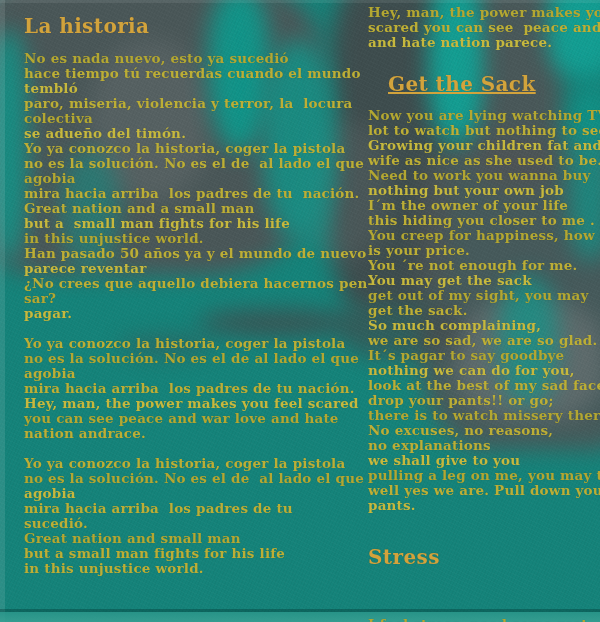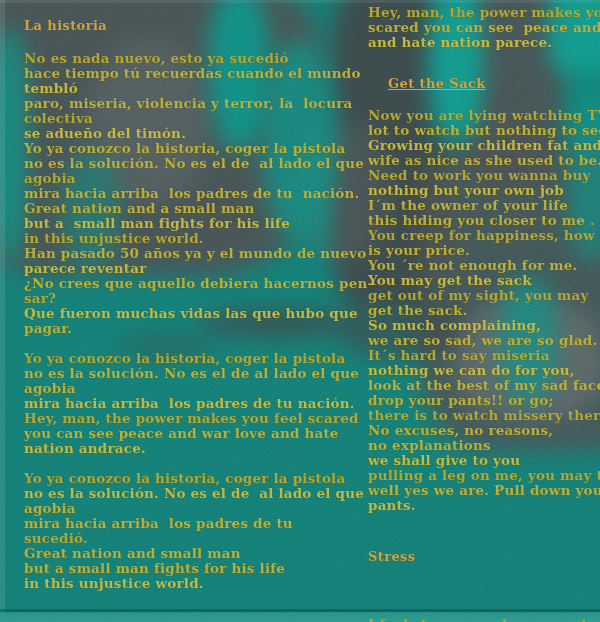--- a/index.html
+++ b/index.html
@@ -34,21 +34,21 @@
   .col-right-sack{left:368px;top:108px;width:232px;height:424px;}
   .col-right-stress{left:368px;top:581px;width:232px;height:35px;margin-top:36px;}
   .lyric-line{
     white-space:pre;font-size:13.5px;line-height:15px;min-height:15px;
     font-weight:bold;color:#bcae36;letter-spacing:.2px;
     text-shadow:0 0 1px rgba(40,40,0,.25);
   }
   .lyric-line:nth-child(3n){color:#c6b83e;}
   .lyric-line:nth-child(4n+1){color:#b3a732;}
   .heading{
-    position:absolute;font-weight:bold;font-size:13px;line-height:20px;
+    position:absolute;font-weight:bold;font-size:20px;line-height:20px;
     color:#d2a33c;letter-spacing:.4px;white-space:pre;
     text-shadow:0 0 1px rgba(60,30,0,.3);
   }
   .h-historia{left:24px;top:16px;}
   .h-sack{left:388px;top:74px;text-decoration:underline;}
   .h-stress{left:368px;top:547px;}
 </style>
 </head>
 <body>
 
@@ -101,21 +101,20 @@
     <div class="lyric-line">no es la solución. No es el de  al lado el que</div>
     <div class="lyric-line">agobia</div>
     <div class="lyric-line">mira hacia arriba  los padres de tu  nación.</div>
     <div class="lyric-line">Great nation and a small man</div>
     <div class="lyric-line">but a  small man fights for his life</div>
     <div class="lyric-line">in this unjustice world.</div>
     <div class="lyric-line">Han pasado 50 años ya y el mundo de nuevo</div>
     <div class="lyric-line">parece reventar</div>
     <div class="lyric-line">¿No crees que aquello debiera hacernos pen-</div>
     <div class="lyric-line">sar?</div>
-    <div class="lyric-line">Que fueron muchas vidas las que hubo que</div>
     <div class="lyric-line">pagar.</div>
     <div class="lyric-line"></div>
     <div class="lyric-line">Yo ya conozco la historia, coger la pistola</div>
     <div class="lyric-line">no es la solución. No es el de al lado el que</div>
     <div class="lyric-line">agobia</div>
     <div class="lyric-line">mira hacia arriba  los padres de tu nación.</div>
     <div class="lyric-line">Hey, man, the power makes you feel scared</div>
     <div class="lyric-line">you can see peace and war love and hate</div>
     <div class="lyric-line">nation andrace.</div>
     <div class="lyric-line"></div>
@@ -143,21 +142,21 @@
     <div class="lyric-line">I´m the owner of your life</div>
     <div class="lyric-line">this hiding you closer to me .</div>
     <div class="lyric-line">You creep for happiness, how ch</div>
     <div class="lyric-line">is your price.</div>
     <div class="lyric-line">You ´re not enough for me.</div>
     <div class="lyric-line">You may get the sack</div>
     <div class="lyric-line">get out of my sight, you may</div>
     <div class="lyric-line">get the sack.</div>
     <div class="lyric-line">So much complaining,</div>
     <div class="lyric-line">we are so sad, we are so glad.</div>
-    <div class="lyric-line">It´s hard to say miseria</div>
+    <div class="lyric-line">It´s pagar to say goodbye</div>
     <div class="lyric-line">nothing we can do for you,</div>
     <div class="lyric-line">look at the best of my sad faces</div>
     <div class="lyric-line">drop your pants!! or go;</div>
     <div class="lyric-line">there is to watch missery there</div>
     <div class="lyric-line">No excuses, no reasons,</div>
     <div class="lyric-line">no explanations</div>
     <div class="lyric-line">we shall give to you</div>
     <div class="lyric-line">pulling a leg on me, you may thi</div>
     <div class="lyric-line">well yes we are. Pull down your</div>
     <div class="lyric-line">pants.</div>

